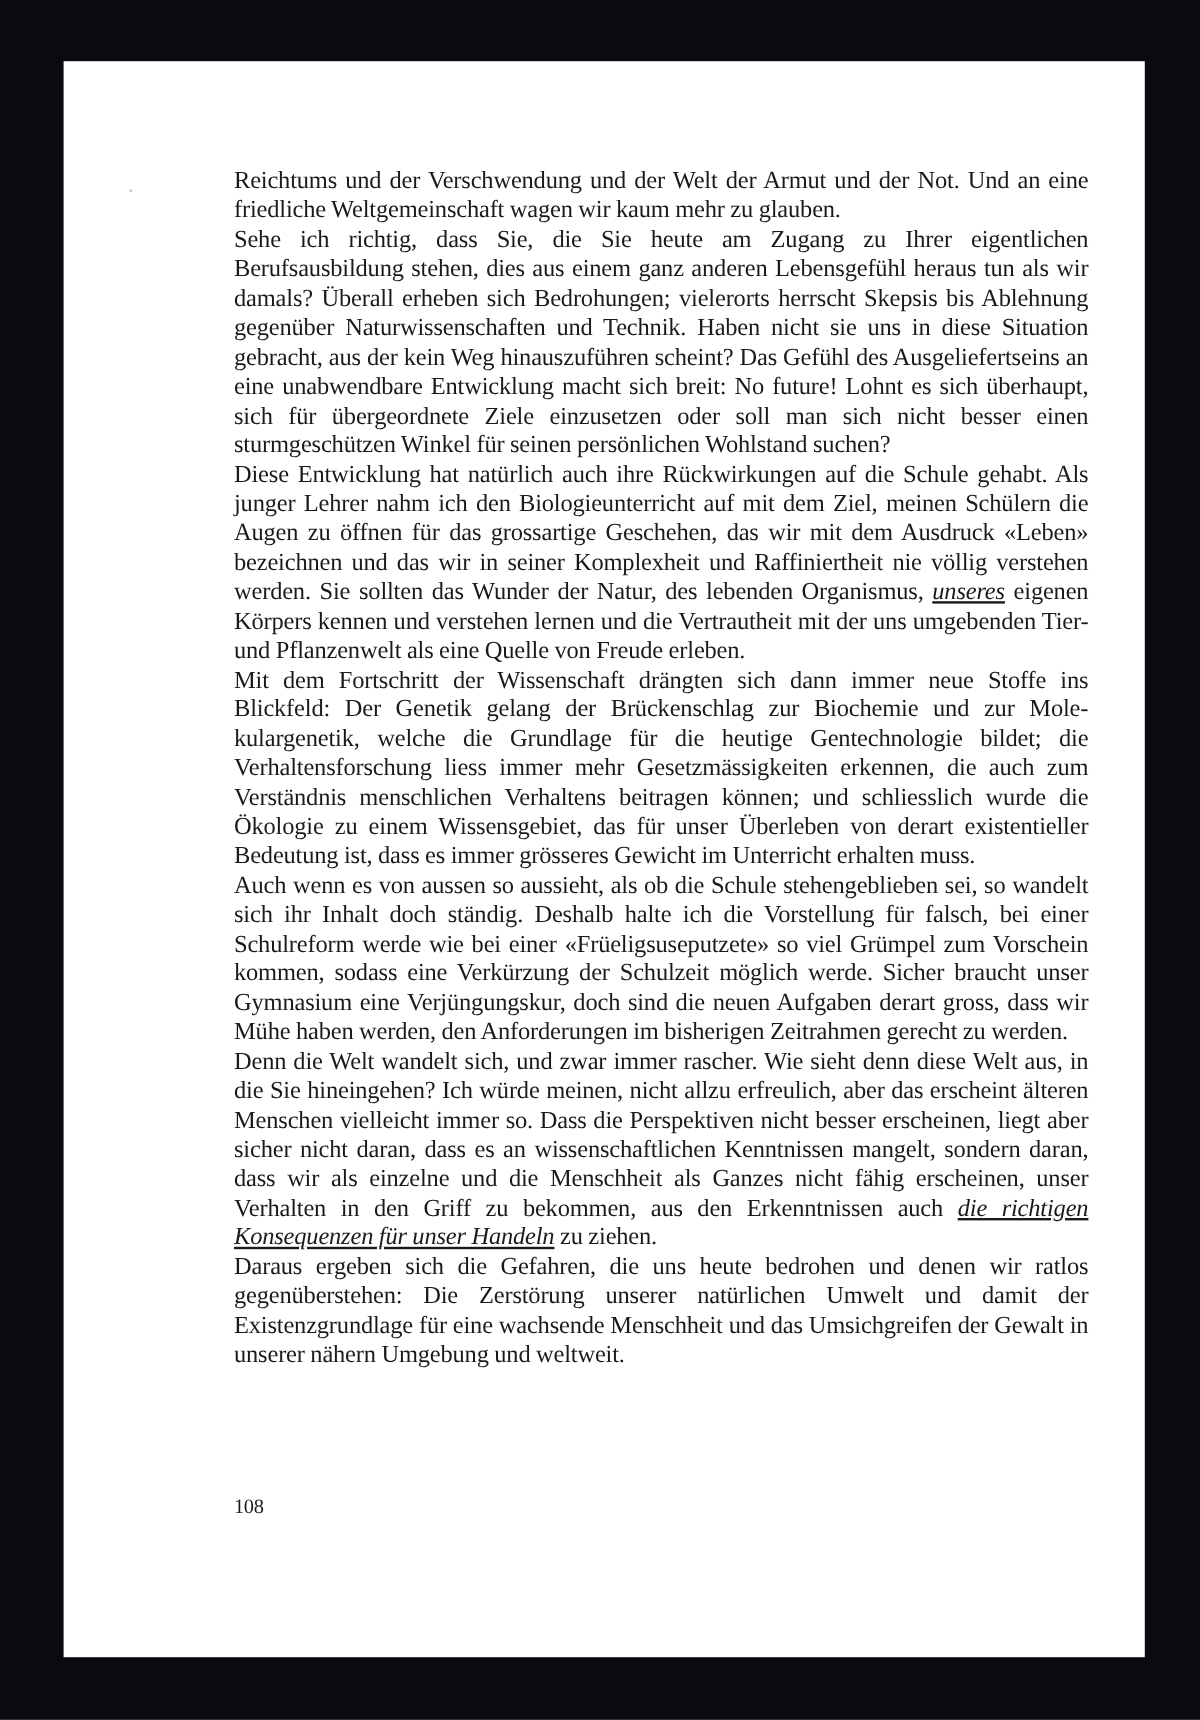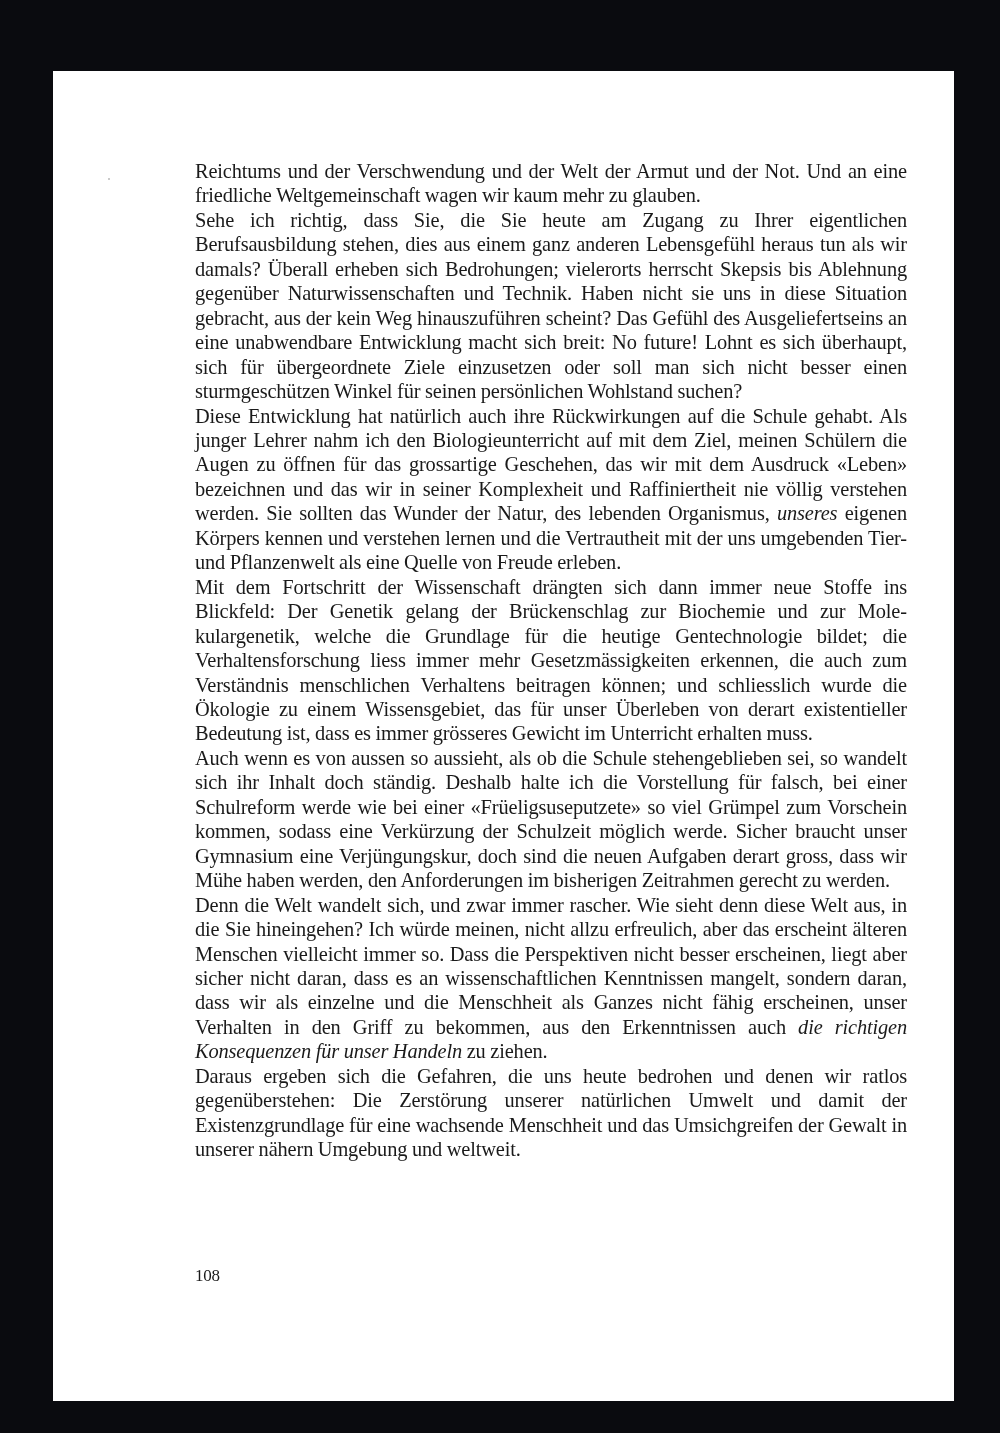--- a/index.html
+++ b/index.html
@@ -10,21 +10,20 @@
       background: #0a0b0f;
       overflow: hidden;
     }
     .page {
       position: absolute;
       left: 53px;
       top: 51px;
       width: 901px;
       height: 1330px;
       background: #ffffff;
-      margin-top: 20px;
     }
     .speck {
       position: absolute;
       left: 55px;
       top: 107px;
       width: 2px;
       height: 2px;
       background: #b8b8b8;
       border-radius: 1px;
     }
@@ -42,20 +41,21 @@
       word-spacing: -0.3px;
       font-stretch: condensed;
     }
     .text-block p {
       margin: 0;
       padding: 0;
       hyphens: manual;
     }
     .text-block em {
       font-style: italic;
+      text-decoration: underline;
     }
     .page-number {
       position: absolute;
       left: 142px;
       top: 1195px;
       font-family: "Liberation Serif", "DejaVu Serif", serif;
       font-size: 17px;
       color: #1a1a1a;
       letter-spacing: -0.3px;
     }

